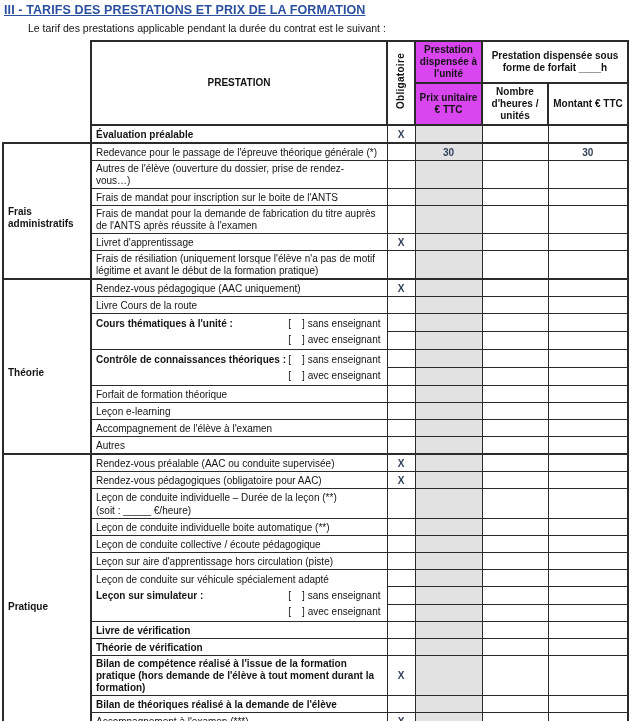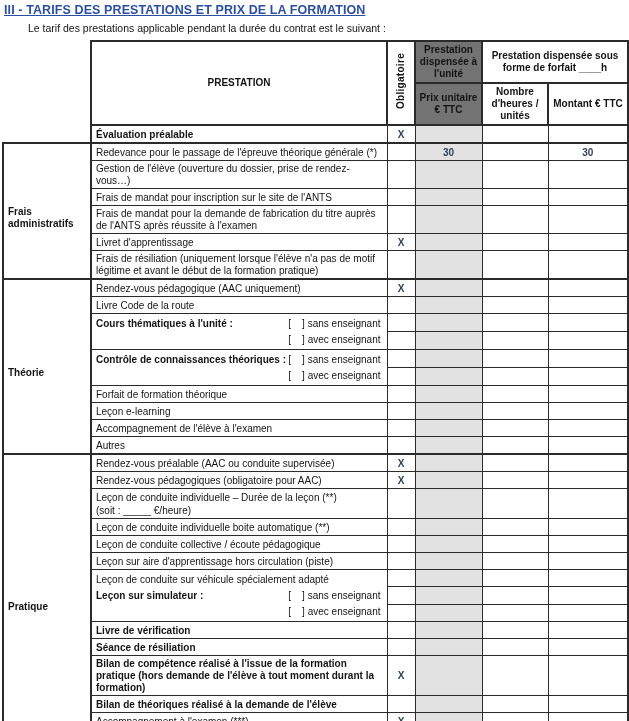--- a/index.html
+++ b/index.html
@@ -9,21 +9,21 @@
     color:#2b4fa0;text-decoration:underline;letter-spacing:.1px;}
   .subtitle{position:absolute;left:4px;top:22px;font-size:10.5px;color:#141414;padding-left:24px;}
   table.tbl{position:absolute;left:2px;top:40px;border-collapse:collapse;table-layout:fixed;
     width:625px;font-size:10px;color:#141414;}
   .tbl th,.tbl td{border:1px solid #2b2b2b;padding:0;vertical-align:middle;
     font-weight:normal;overflow:hidden;}
   .tbl .ghost{border:none;background:#fff;}
   .tbl thead th{border-width:2px;font-weight:bold;text-align:center;line-height:12px;padding:2px;}
   .tbl thead tr:first-child th{height:34px;}
   .tbl thead tr:last-child th{height:32px;}
-  .gray{background:#737373;}
+  .gray{background:#d946ef;}
   .vert{writing-mode:vertical-rl;transform:rotate(180deg);font-weight:bold;font-size:10px;
     letter-spacing:.3px;display:inline-block;}
   tbody tr{height:16px;}
   td.gcell{font-weight:bold;padding:14px 2px 1px 4px;line-height:12px;vertical-align:middle;
     border-left-width:2px;border-bottom-width:2px;border-top-width:2px;}
   td.gcell.total{text-align:center;}
   td.pcell{padding:2px 6px 1px 4px;line-height:12px;border-left-width:2px;}
   .pline{display:flex;justify-content:space-between;align-items:center;min-height:13px;}
   .split .pline{height:16px;justify-content:space-between;}
   .pl-left.b{font-weight:bold;}
@@ -85,32 +85,32 @@
             </div>
           </td>
           <td class="vcell oblig"></td>
           <td class="vcell prix">30</td>
           <td class="vcell nb"></td>
           <td class="vcell mcell">30</td>
         </tr>
         <tr>
           <td class="pcell" rowspan="1">
             <div class="pline">
-              <span class="pl-left">Gestion de l'élève (ouverture du dossier, prise de rendez- vous…)</span>
-            </div>
-          </td>
-          <td class="vcell oblig"></td>
-          <td class="vcell prix"></td>
-          <td class="vcell nb"></td>
-          <td class="vcell mcell"></td>
-        </tr>
-        <tr>
-          <td class="pcell" rowspan="1">
-            <div class="pline">
-              <span class="pl-left">Frais de mandat pour inscription sur le site de l'ANTS</span>
+              <span class="pl-left">Autres de l'élève (ouverture du dossier, prise de rendez- vous…)</span>
+            </div>
+          </td>
+          <td class="vcell oblig"></td>
+          <td class="vcell prix"></td>
+          <td class="vcell nb"></td>
+          <td class="vcell mcell"></td>
+        </tr>
+        <tr>
+          <td class="pcell" rowspan="1">
+            <div class="pline">
+              <span class="pl-left">Frais de mandat pour inscription sur le boite de l'ANTS</span>
             </div>
           </td>
           <td class="vcell oblig"></td>
           <td class="vcell prix"></td>
           <td class="vcell nb"></td>
           <td class="vcell mcell"></td>
         </tr>
         <tr>
           <td class="pcell" rowspan="1">
             <div class="pline">
@@ -152,21 +152,21 @@
             </div>
           </td>
           <td class="vcell oblig">X</td>
           <td class="vcell prix"></td>
           <td class="vcell nb"></td>
           <td class="vcell mcell"></td>
         </tr>
         <tr>
           <td class="pcell" rowspan="1">
             <div class="pline">
-              <span class="pl-left">Livre Code de la route</span>
+              <span class="pl-left">Livre Cours de la route</span>
             </div>
           </td>
           <td class="vcell oblig"></td>
           <td class="vcell prix"></td>
           <td class="vcell nb"></td>
           <td class="vcell mcell"></td>
         </tr>
         <tr>
           <td class="pcell split" rowspan="2">
             <div class="pline">
@@ -363,21 +363,21 @@
             </div>
           </td>
           <td class="vcell oblig"></td>
           <td class="vcell prix"></td>
           <td class="vcell nb"></td>
           <td class="vcell mcell"></td>
         </tr>
         <tr>
           <td class="pcell" rowspan="1">
             <div class="pline">
-              <span class="pl-left b">Séance de résiliation</span>
+              <span class="pl-left b">Théorie de vérification</span>
             </div>
           </td>
           <td class="vcell oblig"></td>
           <td class="vcell prix"></td>
           <td class="vcell nb"></td>
           <td class="vcell mcell"></td>
         </tr>
         <tr>
           <td class="pcell" rowspan="1">
             <div class="pline">

